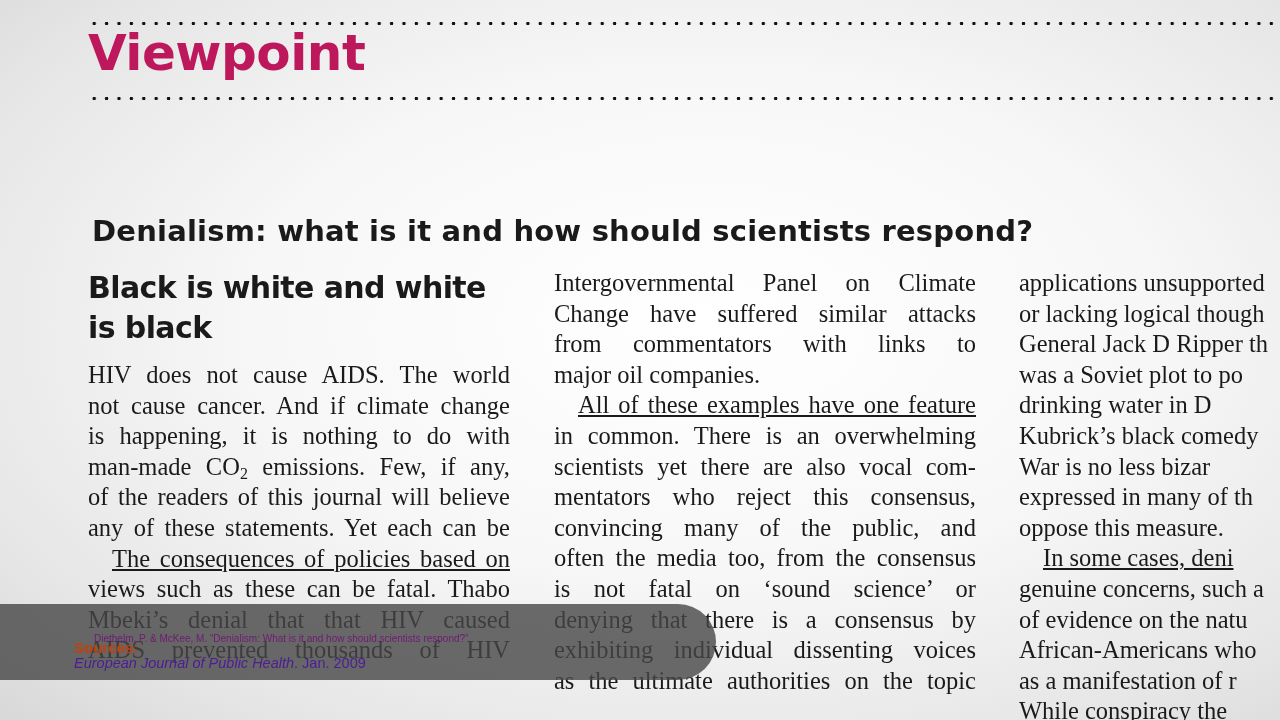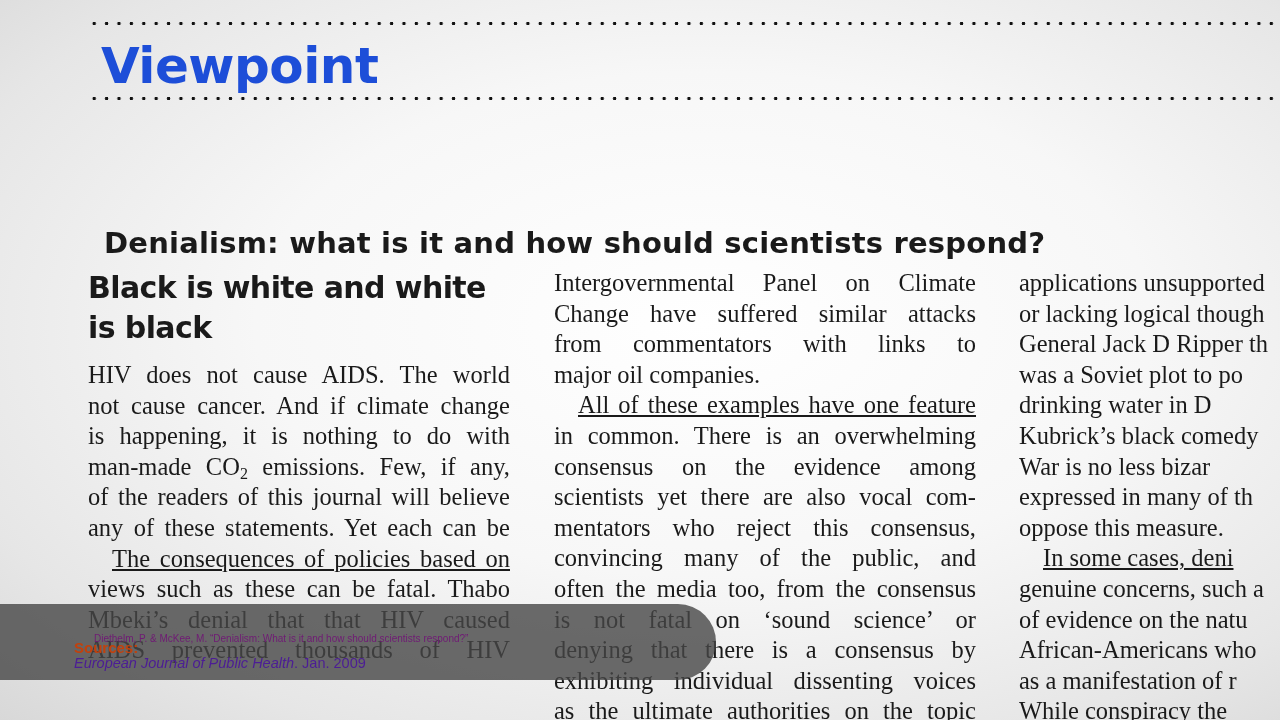--- a/index.html
+++ b/index.html
@@ -9,26 +9,26 @@
     color: #1a1a1a;
   }
   .dots {
     position: absolute; left: 88px; right: 0; height: 5px;
     background-image: radial-gradient(circle, #111 1.6px, transparent 2px);
     background-size: 12.4px 5px; background-repeat: repeat-x;
   }
   .dots.top { top: 21px; }
   .dots.bottom { top: 96px; }
   .section-title {
-    position: absolute; left: 88px; top: 24px; margin: 13px;
+    position: absolute; left: 88px; top: 24px; margin: 0;
     font-family: "DejaVu Sans", sans-serif; font-weight: bold; font-size: 50px;
-    letter-spacing: -0.5px; color: #1d4ed8;
+    letter-spacing: -0.5px; color: #be185d;
   }
   .article-title {
-    position: absolute; left: 88px; top: 210px; margin: 16px;
+    position: absolute; left: 88px; top: 210px; margin: 4px;
     font-family: "DejaVu Sans", sans-serif; font-weight: bold; font-size: 29px;
     letter-spacing: 0.2px; color: #1a1a1a; white-space: nowrap;
   }
   .col {
     position: absolute; top: 268px;
     font-family: "Liberation Serif", serif; font-size: 24.5px; line-height: 30.6px;
     text-align: justify; color: #1a1a1a;
   }
   .col1 { left: 88px; width: 422px; }
   .col2 { left: 554px; width: 422px; top: 268px; }
@@ -75,21 +75,20 @@
   <span class="line">AIDS prevented thousands of HIV</span>
 </div>
 
 <div class="col col2">
   <span class="line">Intergovernmental Panel on Climate</span>
   <span class="line">Change have suffered similar attacks</span>
   <span class="line">from commentators with links to</span>
   <span class="line last">major oil companies.</span>
   <span class="line ind">All of these examples have one feature</span>
   <span class="line">in common. There is an overwhelming</span>
-  <span class="line">consensus on the evidence among</span>
   <span class="line">scientists yet there are also vocal com-</span>
   <span class="line">mentators who reject this consensus,</span>
   <span class="line">convincing many of the public, and</span>
   <span class="line">often the media too, from the consensus</span>
   <span class="line">is not fatal on ‘sound science’ or</span>
   <span class="line">denying that there is a consensus by</span>
   <span class="line">exhibiting individual dissenting voices</span>
   <span class="line">as the ultimate authorities on the topic</span>
 </div>
 

